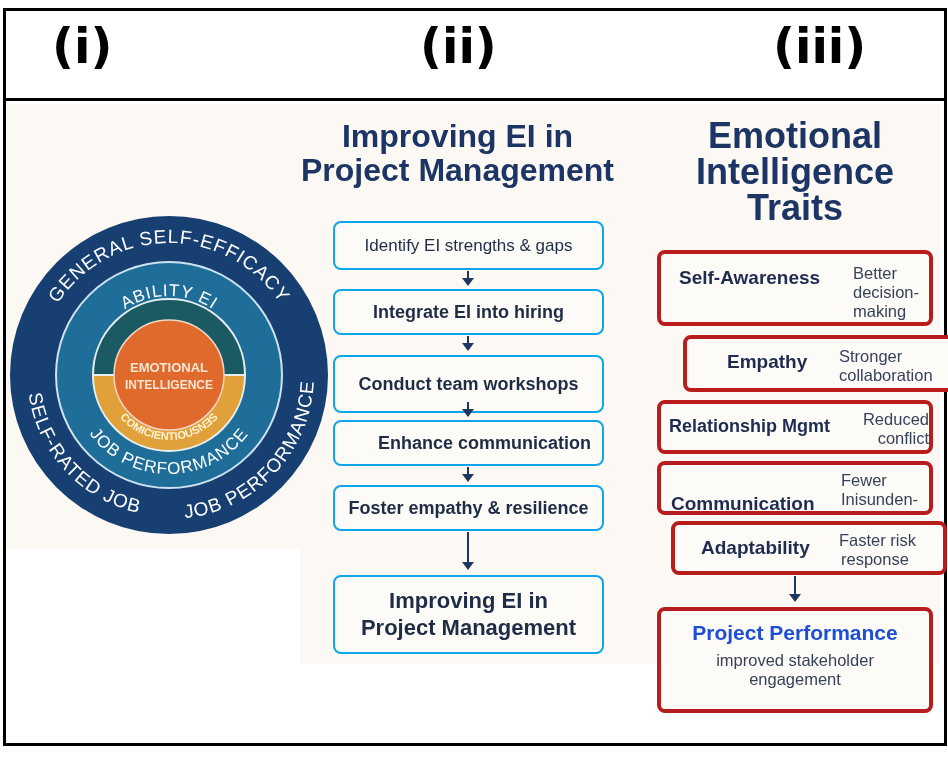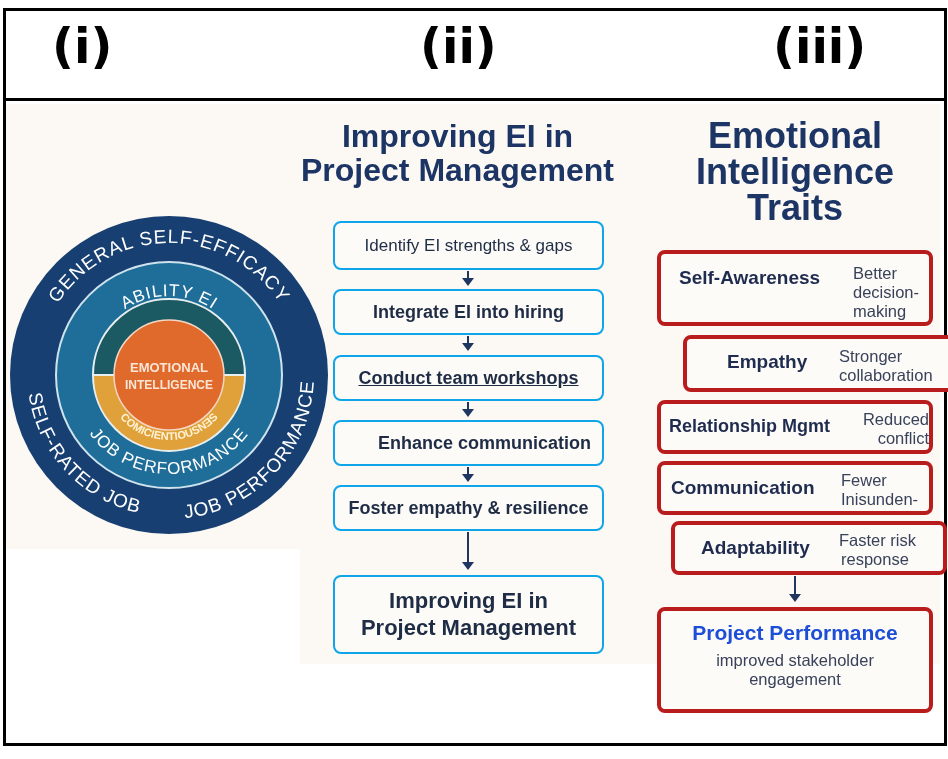--- a/index.html
+++ b/index.html
@@ -72,21 +72,21 @@
 </div>
 
 <div class="box" style="left:333px; top:221px; width:271px; height:49px; font-size:17px;">
     <span>Identify EI strengths &amp; gaps</span>
   </div>
 <div class="arrow" style="left:467px; top:271px; height:13px;"></div>
 <div class="box" style="left:333px; top:289px; width:271px; height:46px; font-size:18px; font-weight:bold;">
     <span>Integrate EI into hiring</span>
   </div>
 <div class="arrow" style="left:467px; top:336px; height:13px;"></div>
-<div class="box" style="left:333px; top:355px; width:271px; height:46px; font-size:18px; font-weight:bold;text-decoration:underline;">
+<div class="box" style="left:333px; top:355px; width:271px; height:58px; font-size:18px; font-weight:bold;">
     <span>Conduct team workshops</span>
   </div>
 <div class="arrow" style="left:467px; top:402px; height:13px;"></div>
 <div class="box" style="left:333px; top:420px; width:271px; height:46px; font-size:18px; font-weight:bold;padding-left:32px;">
     <span>Enhance communication</span>
   </div>
 <div class="arrow" style="left:467px; top:467px; height:13px;"></div>
 <div class="box" style="left:333px; top:485px; width:271px; height:46px; font-size:18px; font-weight:bold;">
     <span>Foster empathy &amp; resilience</span>
   </div>
@@ -121,21 +121,21 @@
 
 <div class="trait" style="left:657px; top:400px; width:276px; height:54px;">
   <span class="name" style="left:8px; top:12px; font-size:18px;">Relationship Mgmt</span>
   <div class="eff" style="left:194px; top:6px; text-align:right; width:74px;">
     <div>Reduced</div>
     <div>conflict</div>
   </div>
 </div>
 
 <div class="trait" style="left:657px; top:461px; width:276px; height:54px;">
-  <span class="name" style="left:10px; top:12px;">Communication</span>
+  <span class="name" style="left:10px; top:28px;">Communication</span>
   <div class="eff" style="left:180px; top:6px;">
     <div>Fewer</div>
     <div>Inisunden-</div>
   </div>
 </div>
 
 <div class="trait" style="left:671px; top:521px; width:276px; height:54px;">
   <span class="name" style="left:26px; top:12px;">Adaptability</span>
   <div class="eff" style="left:164px; top:6px;">
     <div>Faster risk</div>

